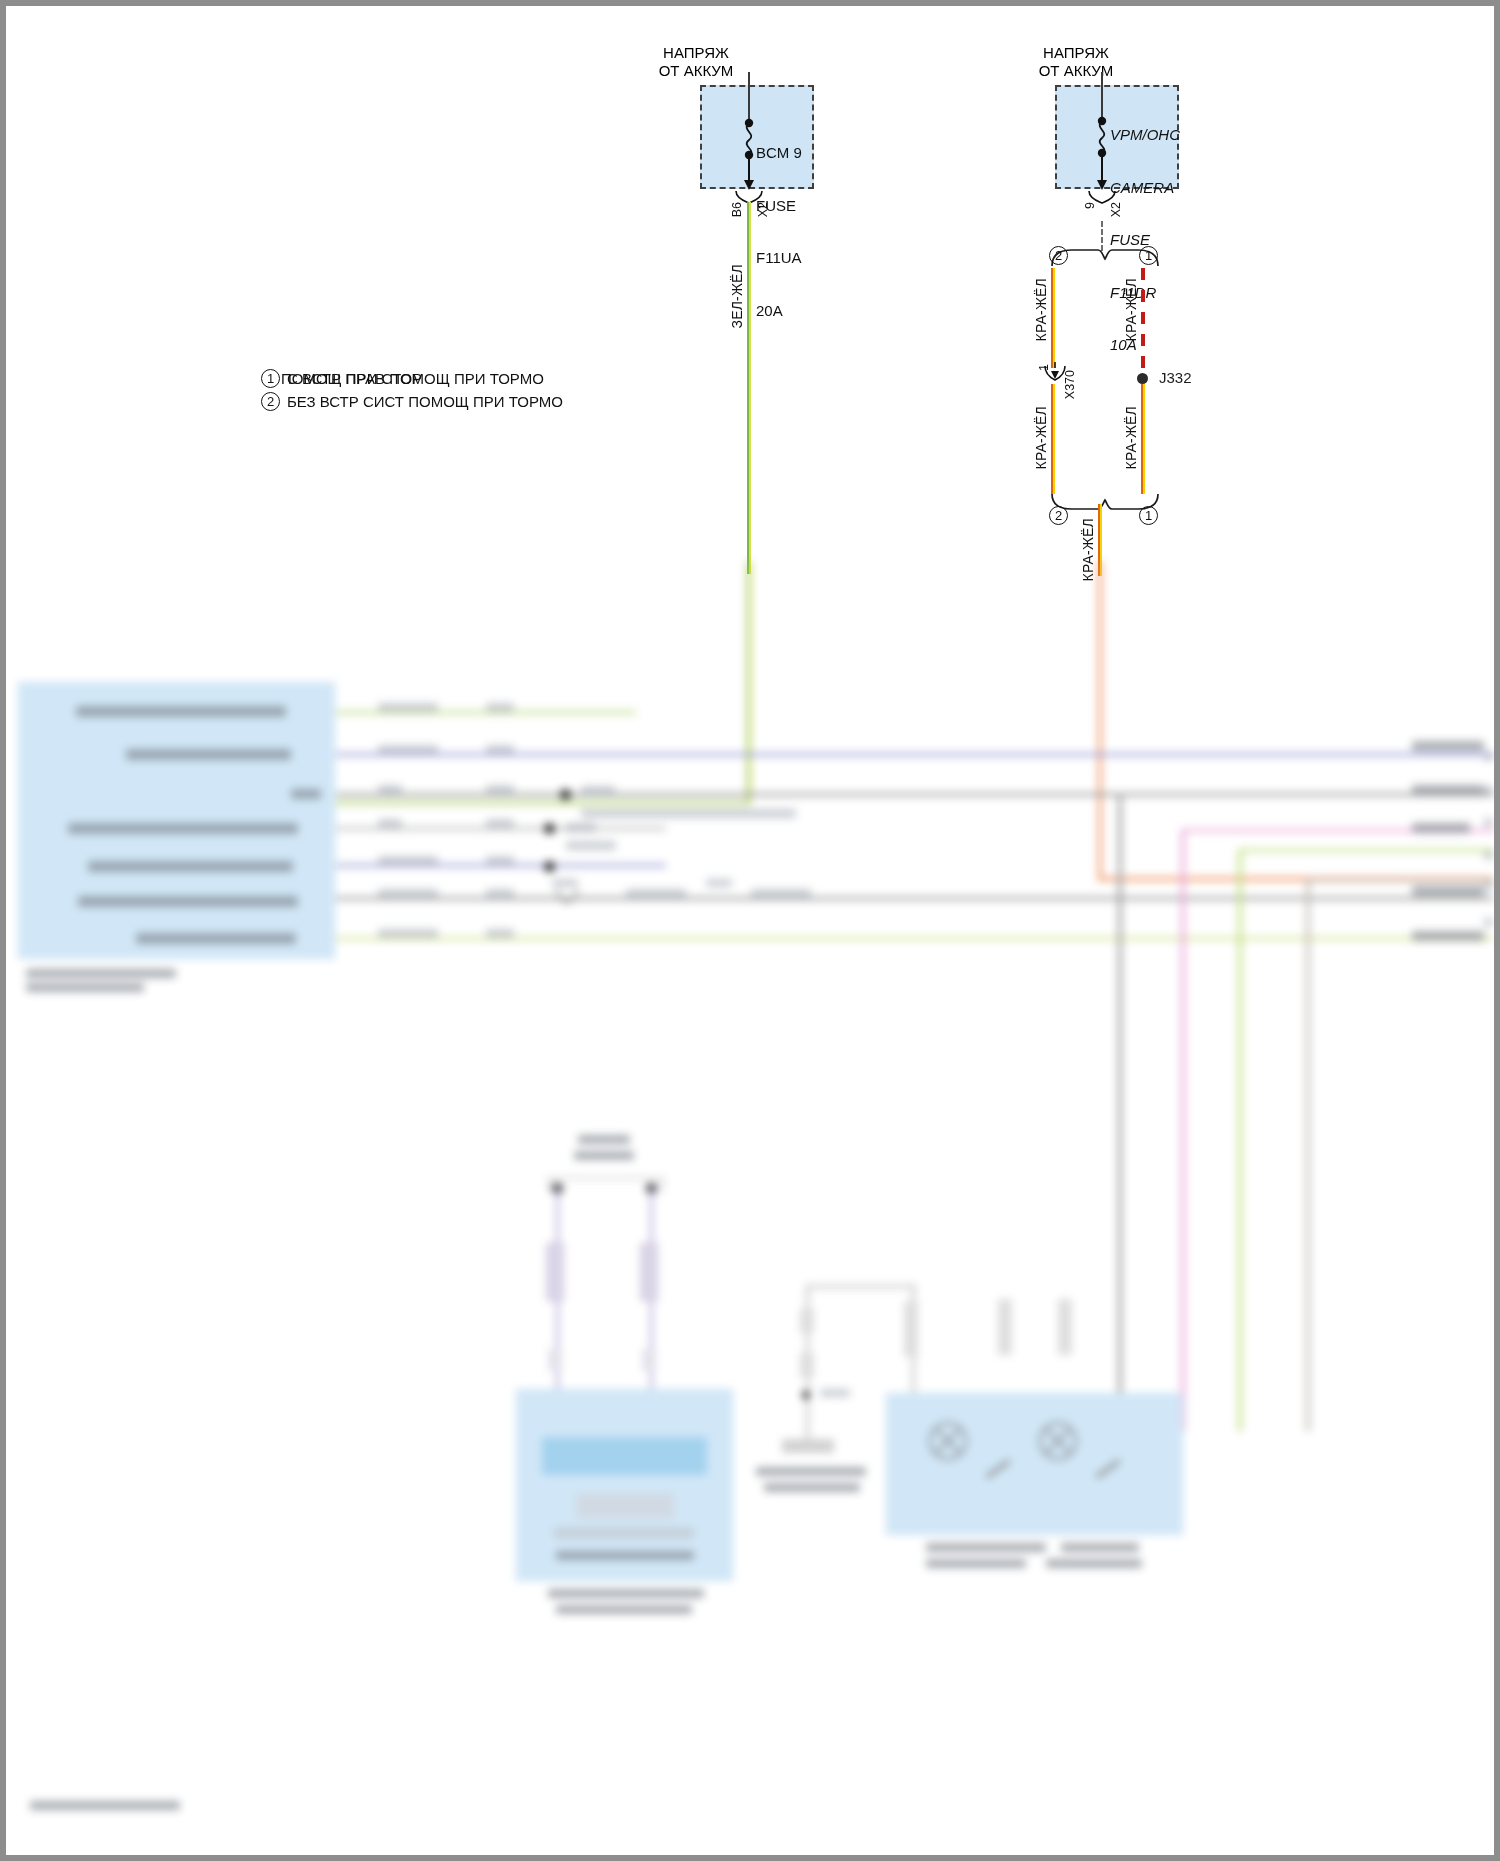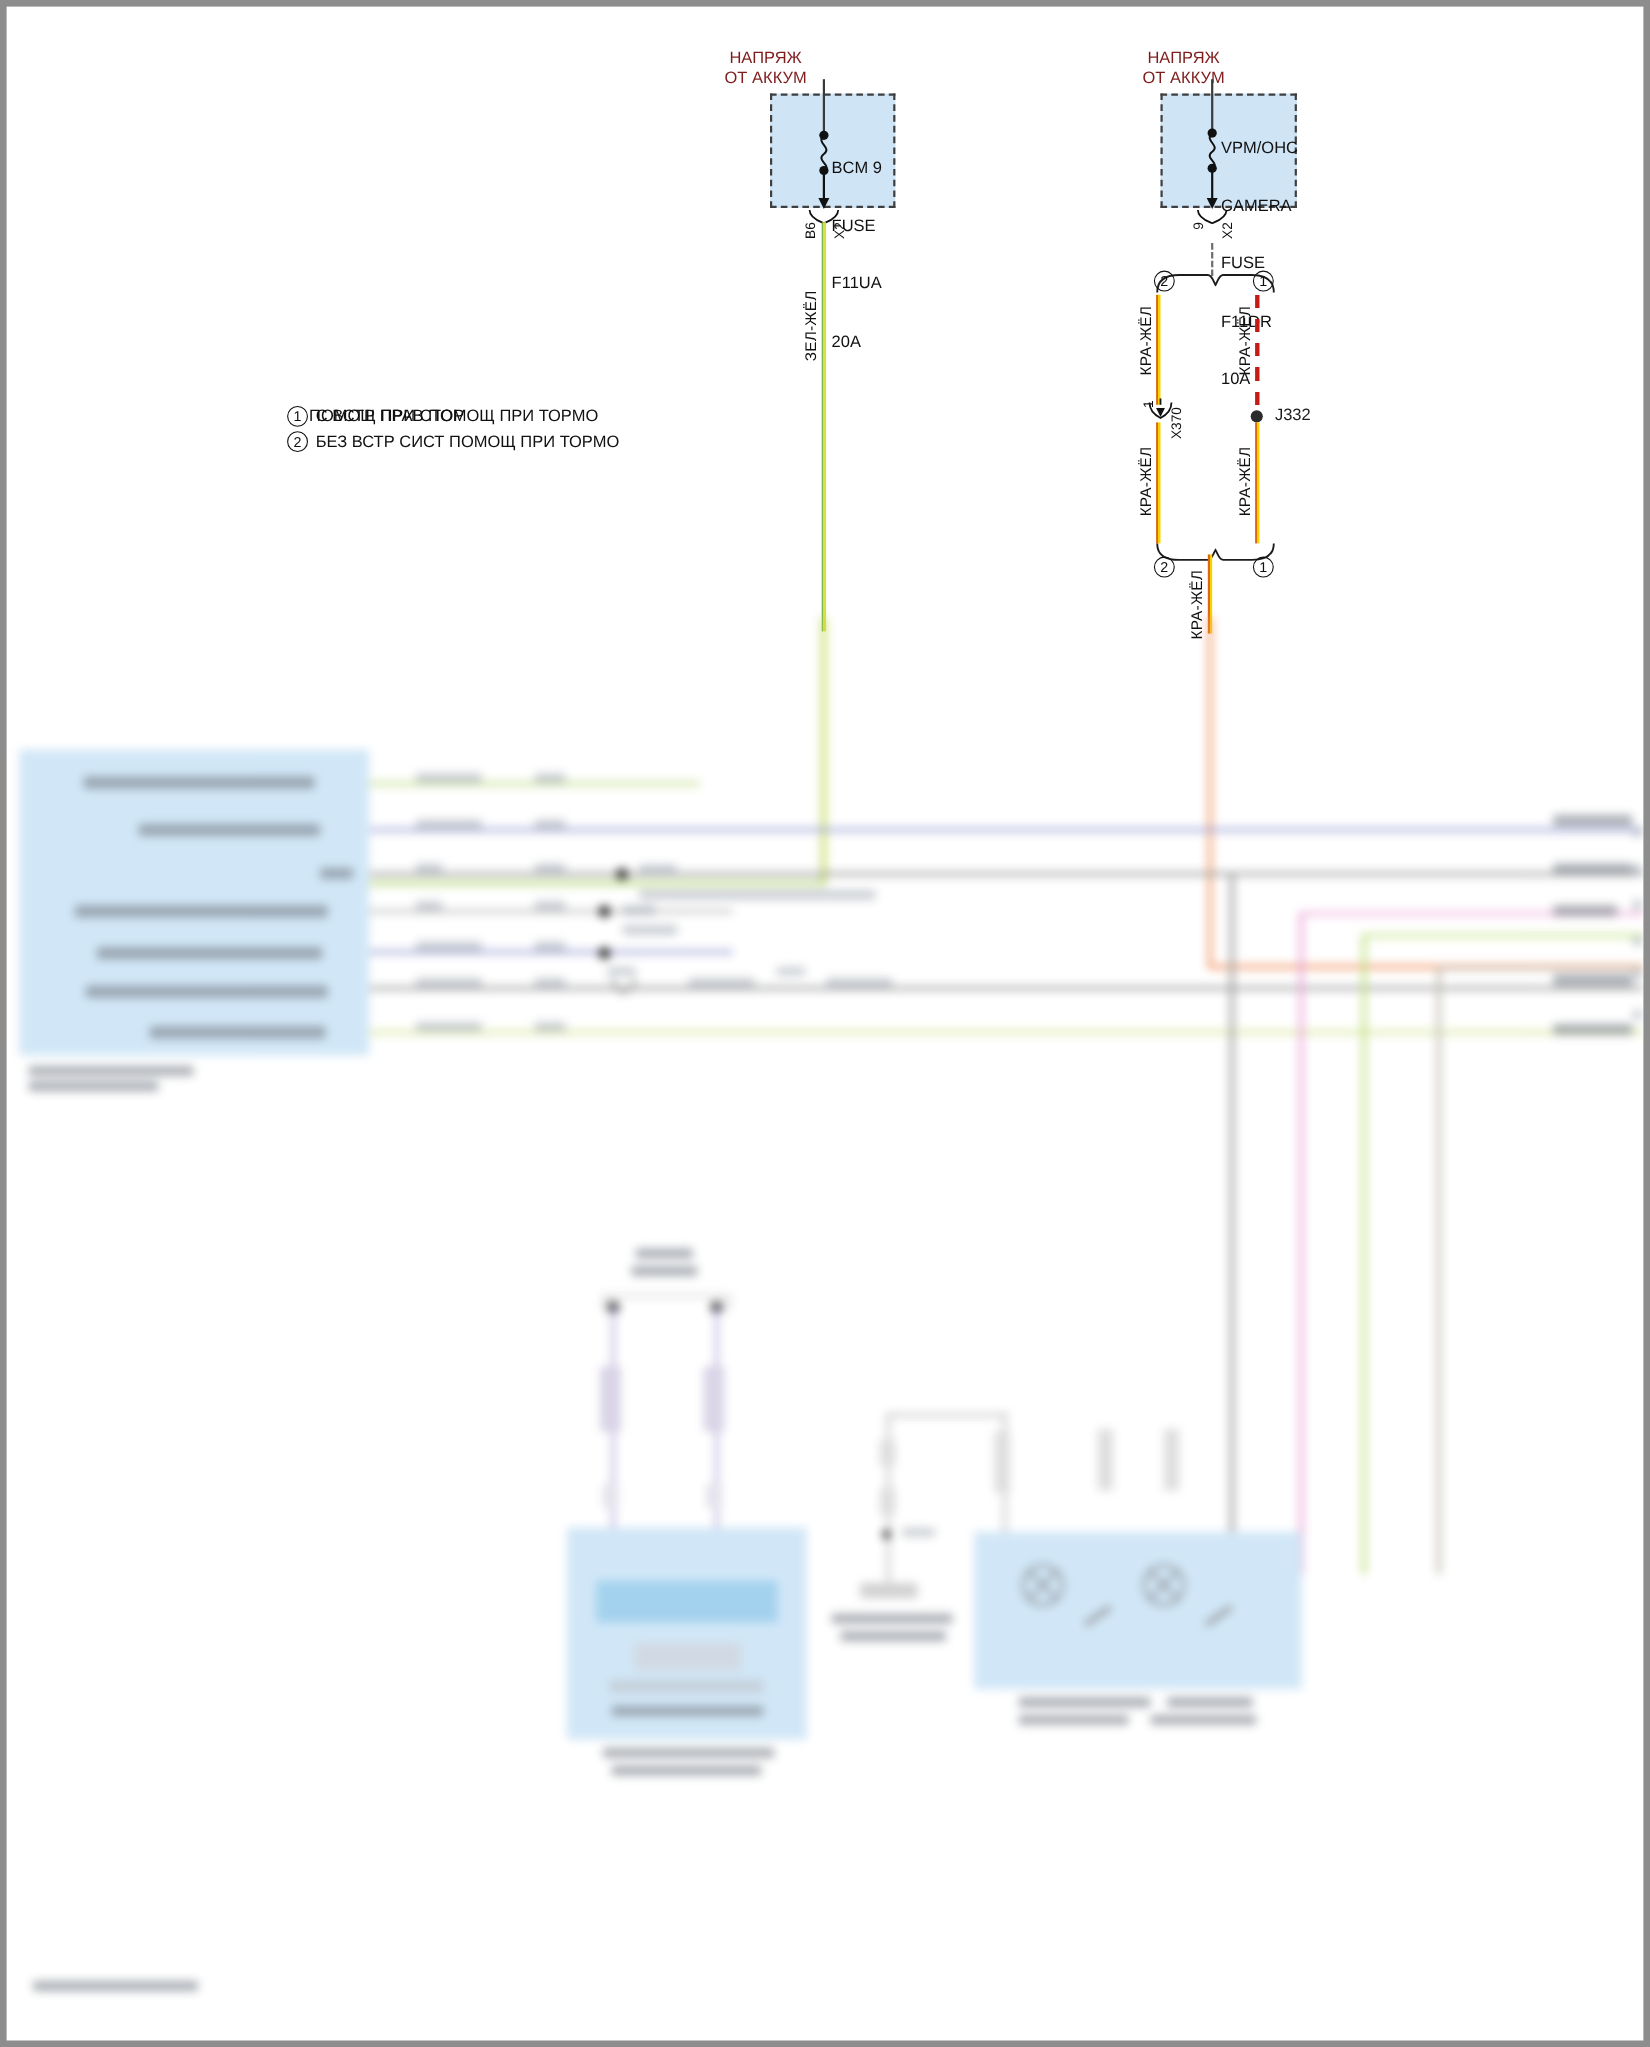--- a/index.html
+++ b/index.html
@@ -34,21 +34,21 @@
     color:#111;
   }
 
   
   .fusebox{
     border:2px dashed #3f3f3f;
     background:#cfe4f5;
     box-sizing:border-box;
   }
   .fuse-caption{
-    font-size:15px;line-height:18px;color:#7f1d1d;text-align:center;white-space:pre;
+    font-size:15px;line-height:18px;color:#000000;text-align:center;white-space:pre;
   }
   .fuse-label{
     font-size:15px;line-height:17.5px;color:#111;white-space:pre;
   }
   .side-note{
     font-size:15px;line-height:17.8px;color:#111;white-space:pre;
   }
 
   
   .wire{position:absolute;}
@@ -139,21 +139,21 @@
       <circle cx="10" cy="5" r="4.2" fill="#111"></circle>
       <circle cx="10" cy="37" r="4.2" fill="#111"></circle>
       <path d="M10 5 C2 12, 18 16, 10 22 C2 28, 18 32, 10 37" stroke="#111" stroke-width="1.8" fill="none"></path>
     </svg>
 
     <svg class="abs" style="left:1088px;top:148px;" width="16" height="38" viewBox="0 0 16 38">
       <line x1="8" y1="0" x2="8" y2="28" stroke="#111" stroke-width="2"></line>
       <polygon points="8,36 3,26 13,26" fill="#111"></polygon>
     </svg>
 
-    <div class="abs fuse-label" style="left:1104px;top:85px;">
+    <div class="abs fuse-label" style="left:1104px;top:85px;font-style:italic;">
       <div>VPM/OHC</div>
       <div>CAMERA</div>
       <div>FUSE</div>
       <div>F11DR</div>
       <div>10A</div>
     </div>
 
 
     <svg class="abs" style="left:1081px;top:184px;" width="30" height="14" viewBox="0 0 30 14">
       <path d="M2 1 C2 9, 13 12, 15 13 C17 12, 28 9, 28 1" stroke="#111" stroke-width="1.6" fill="none"></path>

